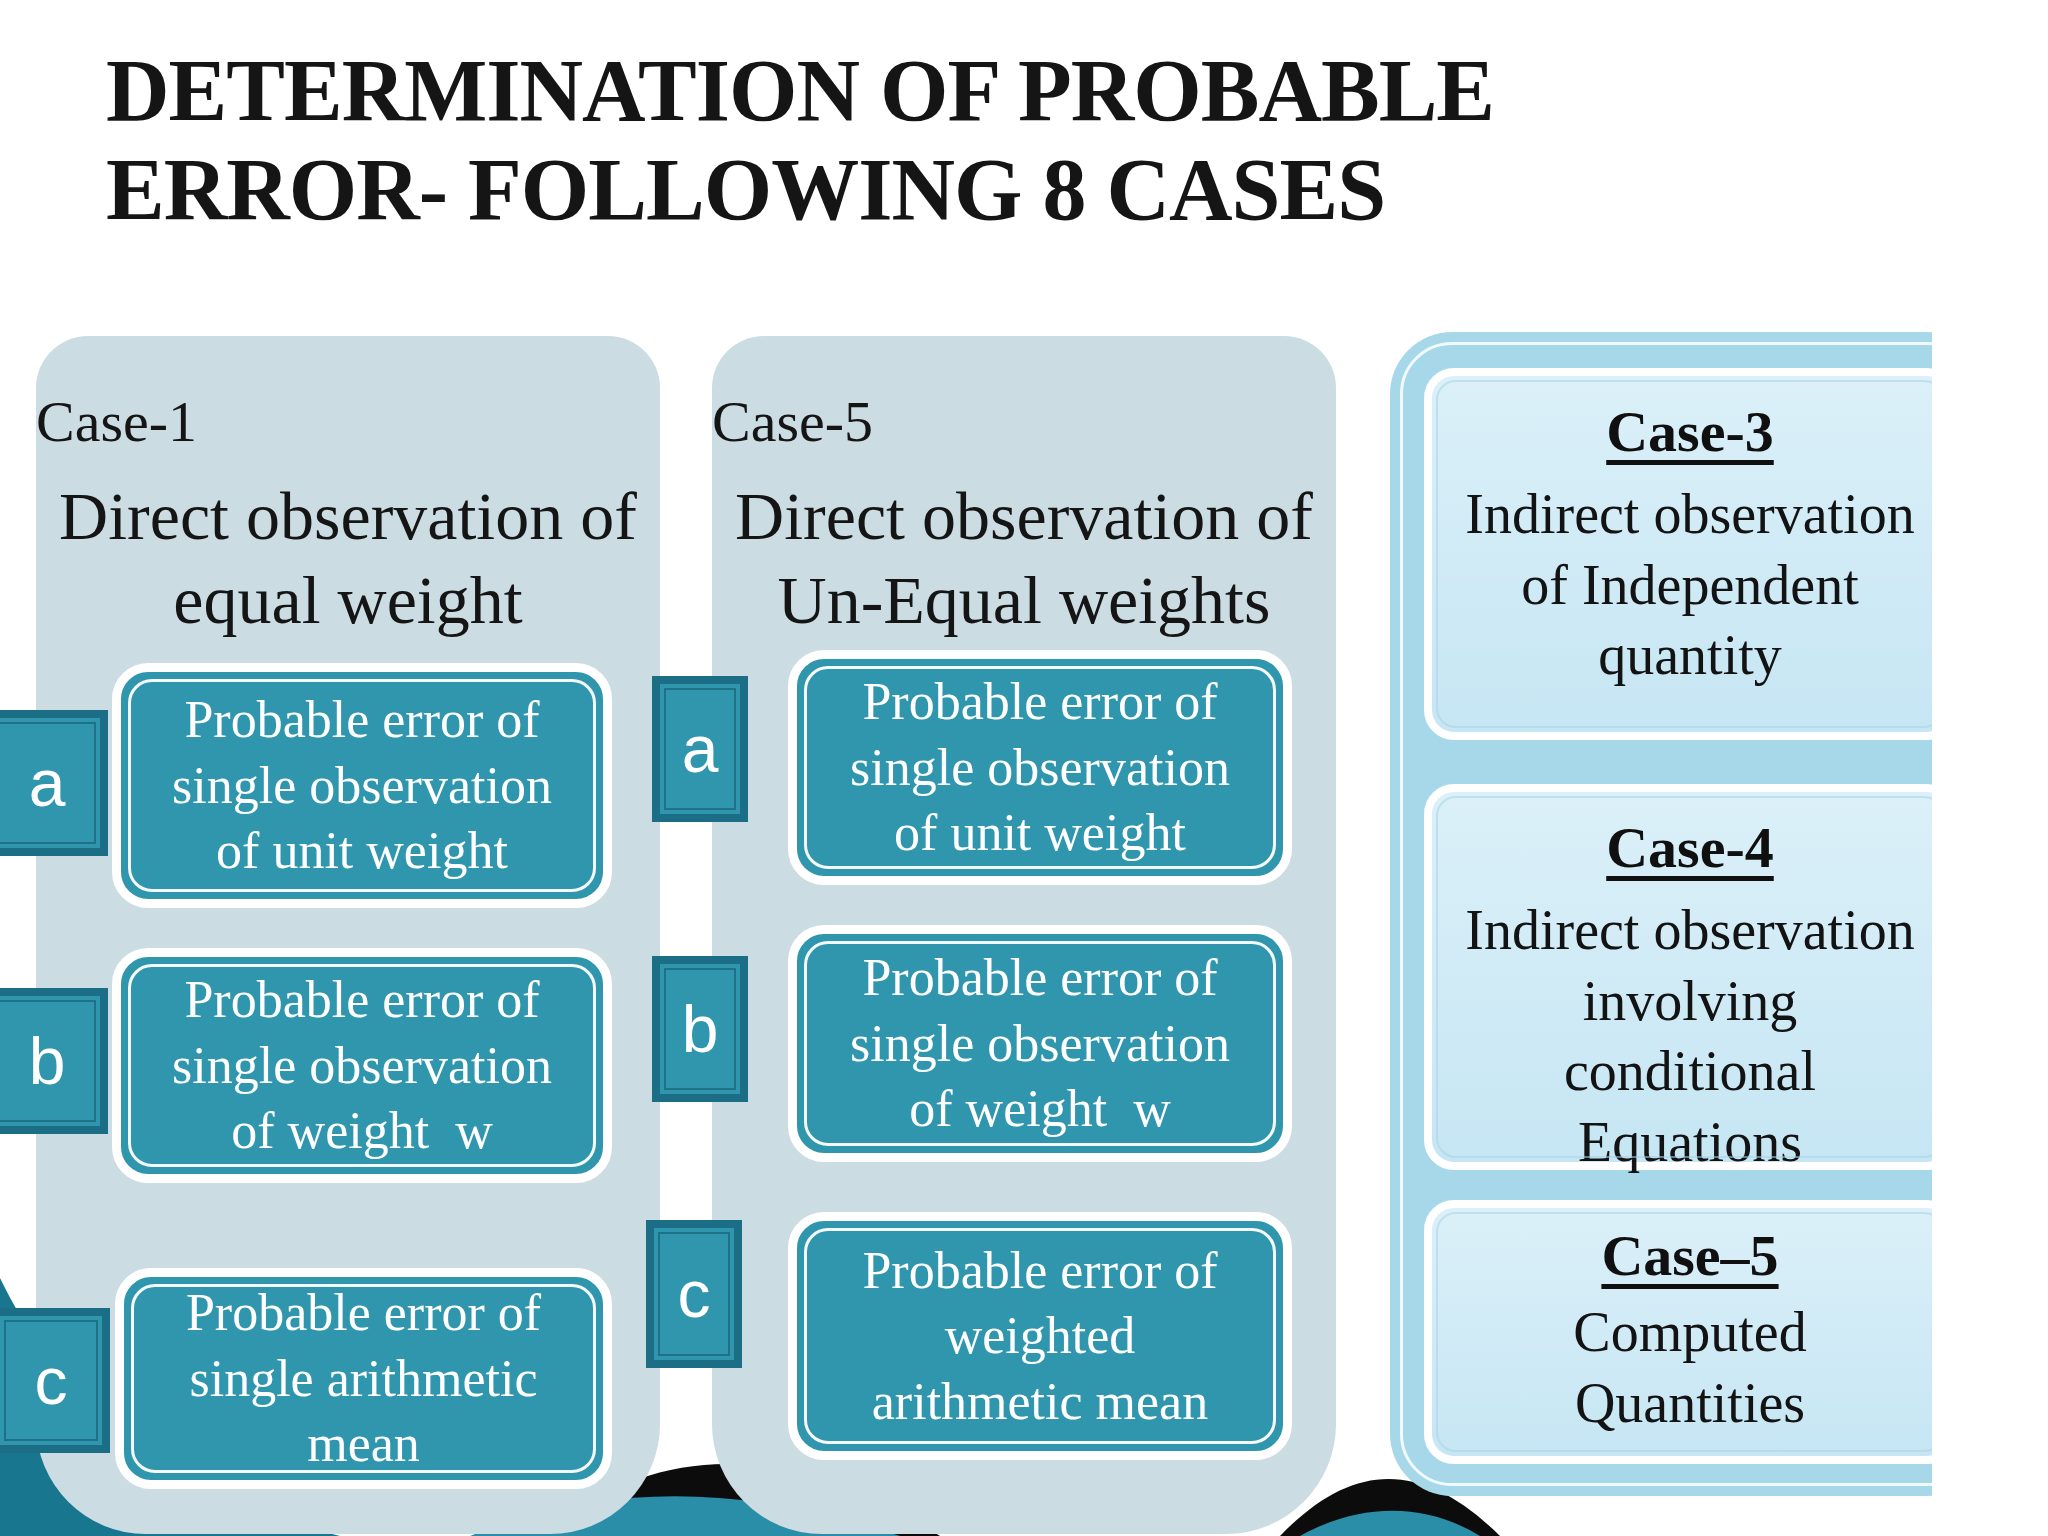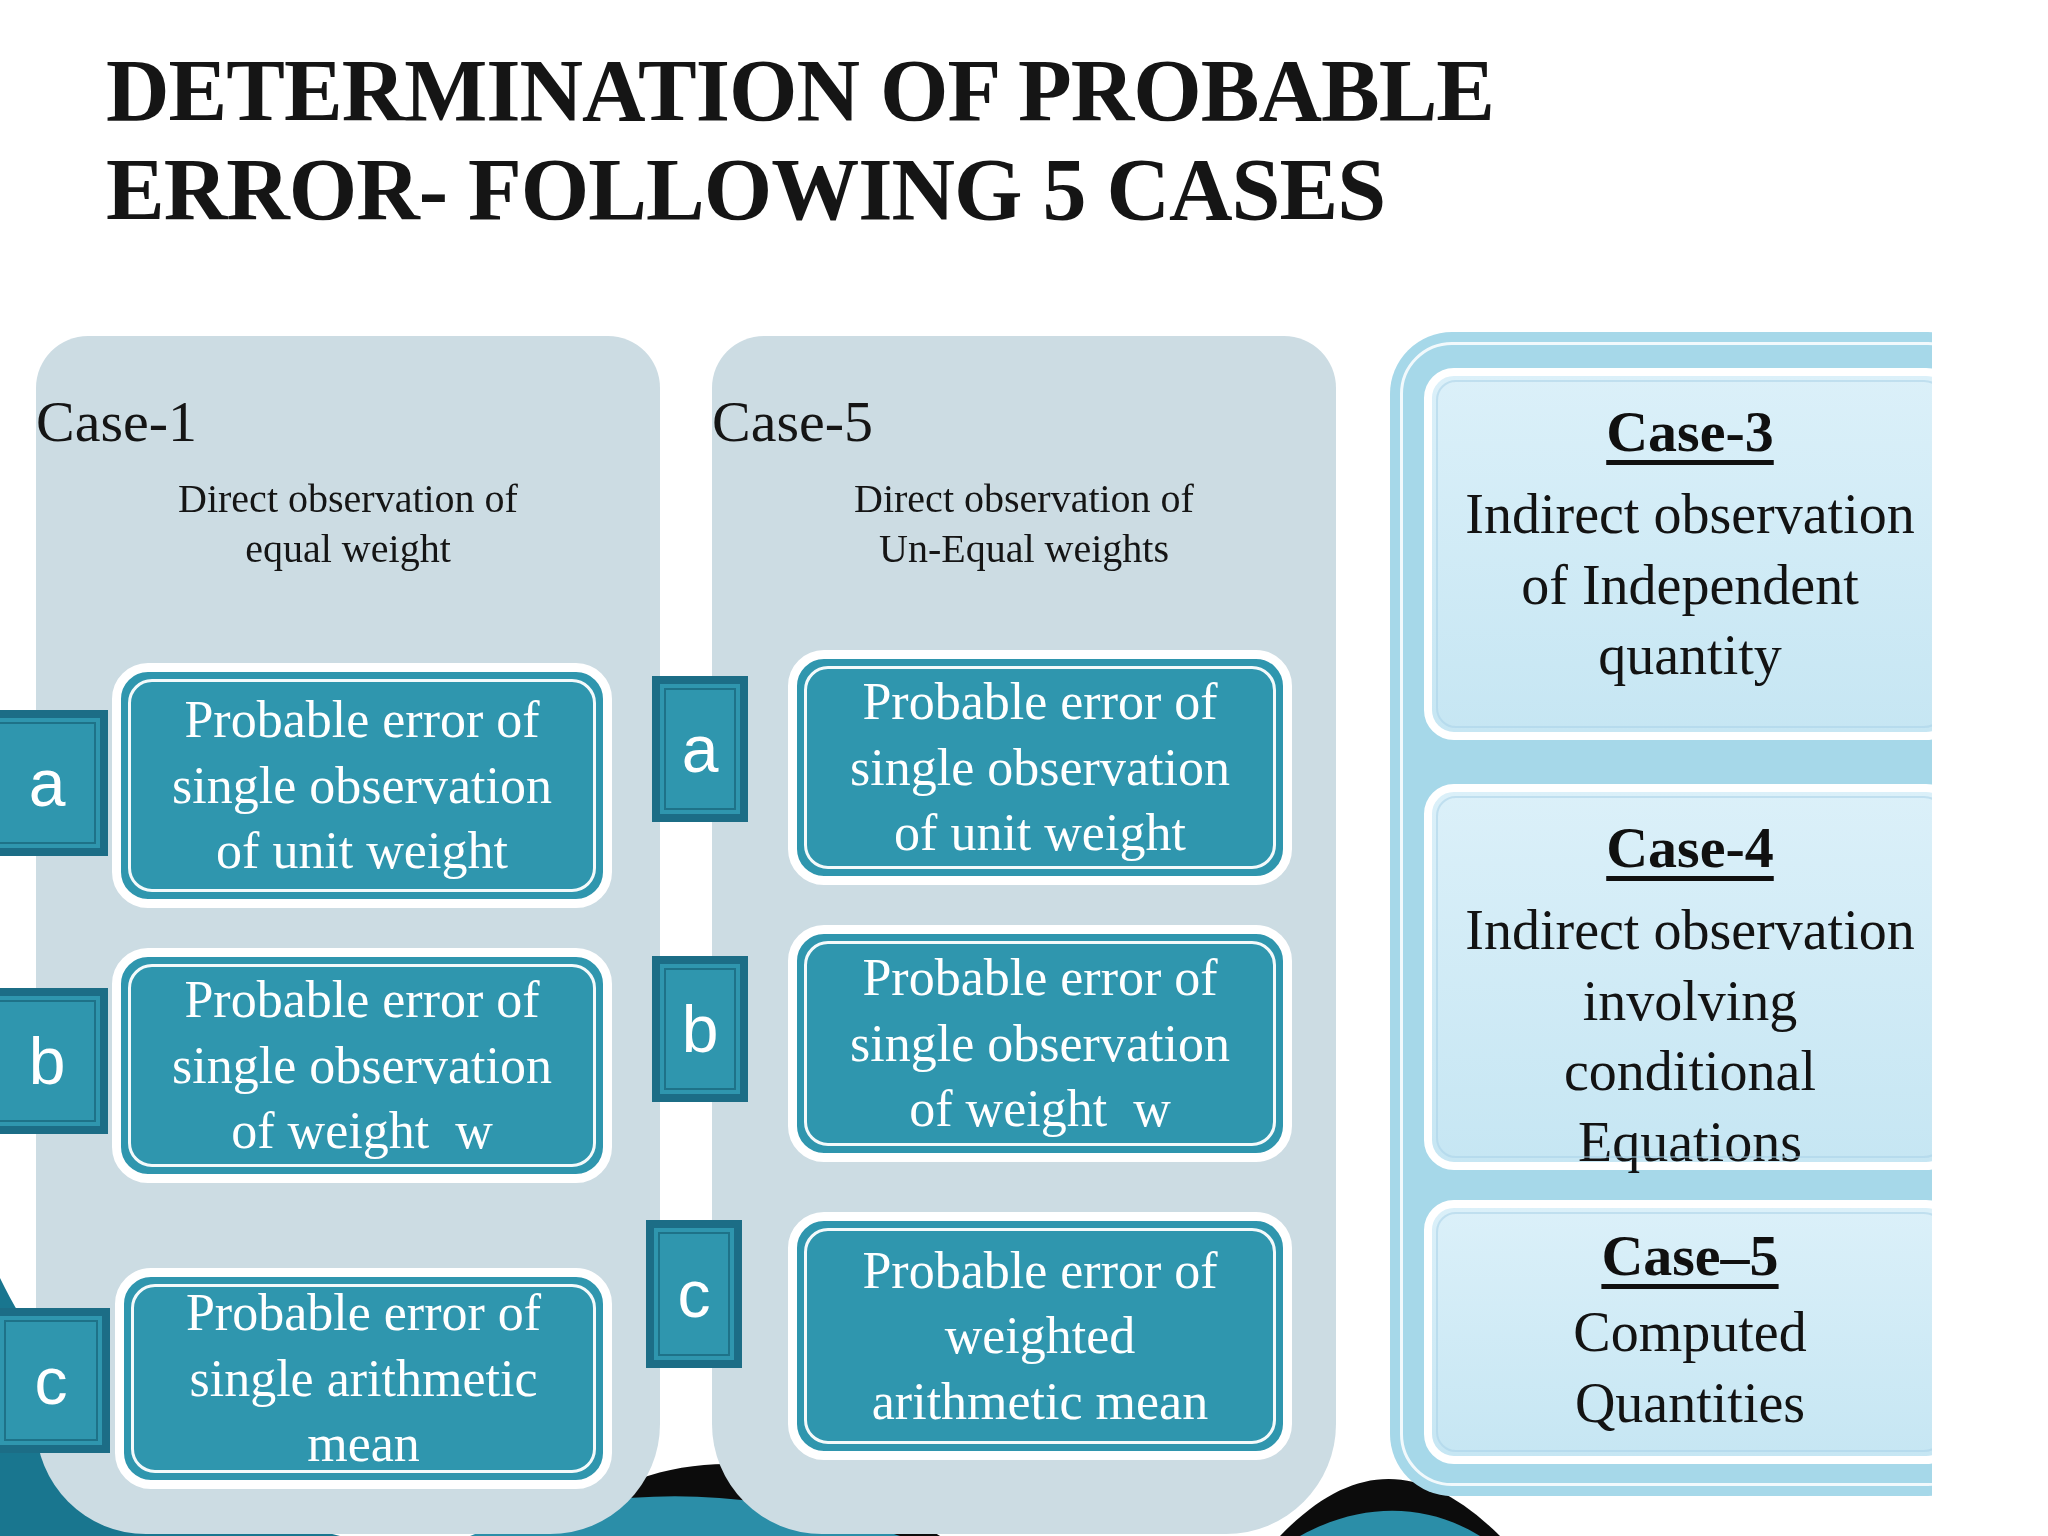--- a/index.html
+++ b/index.html
@@ -15,21 +15,21 @@
   .slide-title{position:absolute;left:106px;top:42px;z-index:4;font-weight:bold;
                font-size:88px;line-height:1.12;letter-spacing:-1px;color:var(--text-dark);}
   .column{position:absolute;top:336px;width:624px;height:1198px;z-index:2;
           background:var(--column-bg);border-radius:52px 52px 110px 110px;}
   #col1{left:36px;} #col2{left:712px;}
   #col3{left:1390px;top:332px;width:600px;height:1164px;z-index:2;position:absolute;
         background:var(--col3-bg);border-radius:62px;}
   #col3::before{content:"";position:absolute;inset:10px;border:3px solid rgba(255,255,255,.85);
         border-radius:52px;pointer-events:none;}
   .case-head{position:absolute;left:0;right:0;top:52px;text-align:left;font-size:58px;}
-  .case-sub{position:absolute;left:0;right:0;top:138px;text-align:center;font-size:40px;
+  .case-sub{position:absolute;left:0;right:0;top:138px;text-align:center;font-size:68px;
             line-height:1.24;white-space:pre-line;}
   .tbox{position:absolute;background:var(--teal-box);border:9px solid #fff;border-radius:36px;
         display:flex;align-items:center;justify-content:center;text-align:center;color:#fff;
         font-size:52px;line-height:1.26;white-space:pre-line;padding:0 10px;}
   .tbox::after{content:"";position:absolute;inset:7px;border:3px solid rgba(255,255,255,.95);
         border-radius:24px;pointer-events:none;}
   .badge{position:absolute;z-index:5;background:var(--teal-box);border:8px solid var(--teal-dark);
         display:flex;align-items:center;justify-content:center;color:#fff;
         font-family:"Liberation Sans", sans-serif;font-size:66px;}
   .badge::after{content:"";position:absolute;inset:4px;border:2px solid rgba(16,86,106,.55);
@@ -53,21 +53,21 @@
     <path d="M0,1278 C60,1402 170,1492 340,1536 L0,1536 Z" style="fill:var(--swoosh-teal)"></path>
     <path d="M540,1536 C660,1438 790,1442 940,1536 Z" style="fill:var(--ink-black)"></path>
     <path d="M470,1536 C610,1478 760,1488 900,1536 Z" style="fill:var(--band-teal)"></path>
     <path d="M1280,1536 C1355,1458 1425,1462 1500,1536 Z" style="fill:var(--ink-black)"></path>
     <path d="M1300,1536 C1365,1500 1430,1505 1480,1536 Z" style="fill:var(--band-teal)"></path>
     <path d="M1983,1470 q34,30 4,58" style="fill:none;stroke:#101010;stroke-width:7"></path>
   </svg>
 
   <div class="slide-title">
     <div>DETERMINATION OF PROBABLE</div>
-    <div>ERROR- FOLLOWING 5 CASES</div>
+    <div>ERROR- FOLLOWING 8 CASES</div>
   </div>
 
   <div class="column" id="col1">
     <div class="case-head">Case-1</div>
     <div class="case-sub">Direct observation of
 equal weight</div>
     <div class="tbox" style="left:76px;top:327px;width:500px;height:245px;">Probable error of
 single observation
 of unit weight</div>
     <div class="tbox" style="left:76px;top:612px;width:500px;height:235px;">Probable error of

